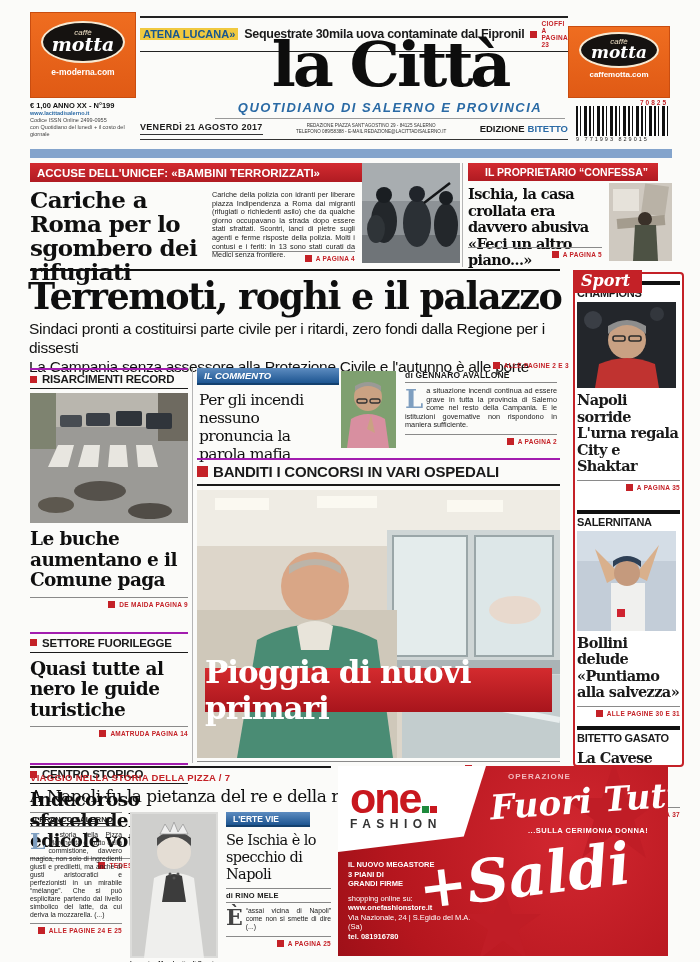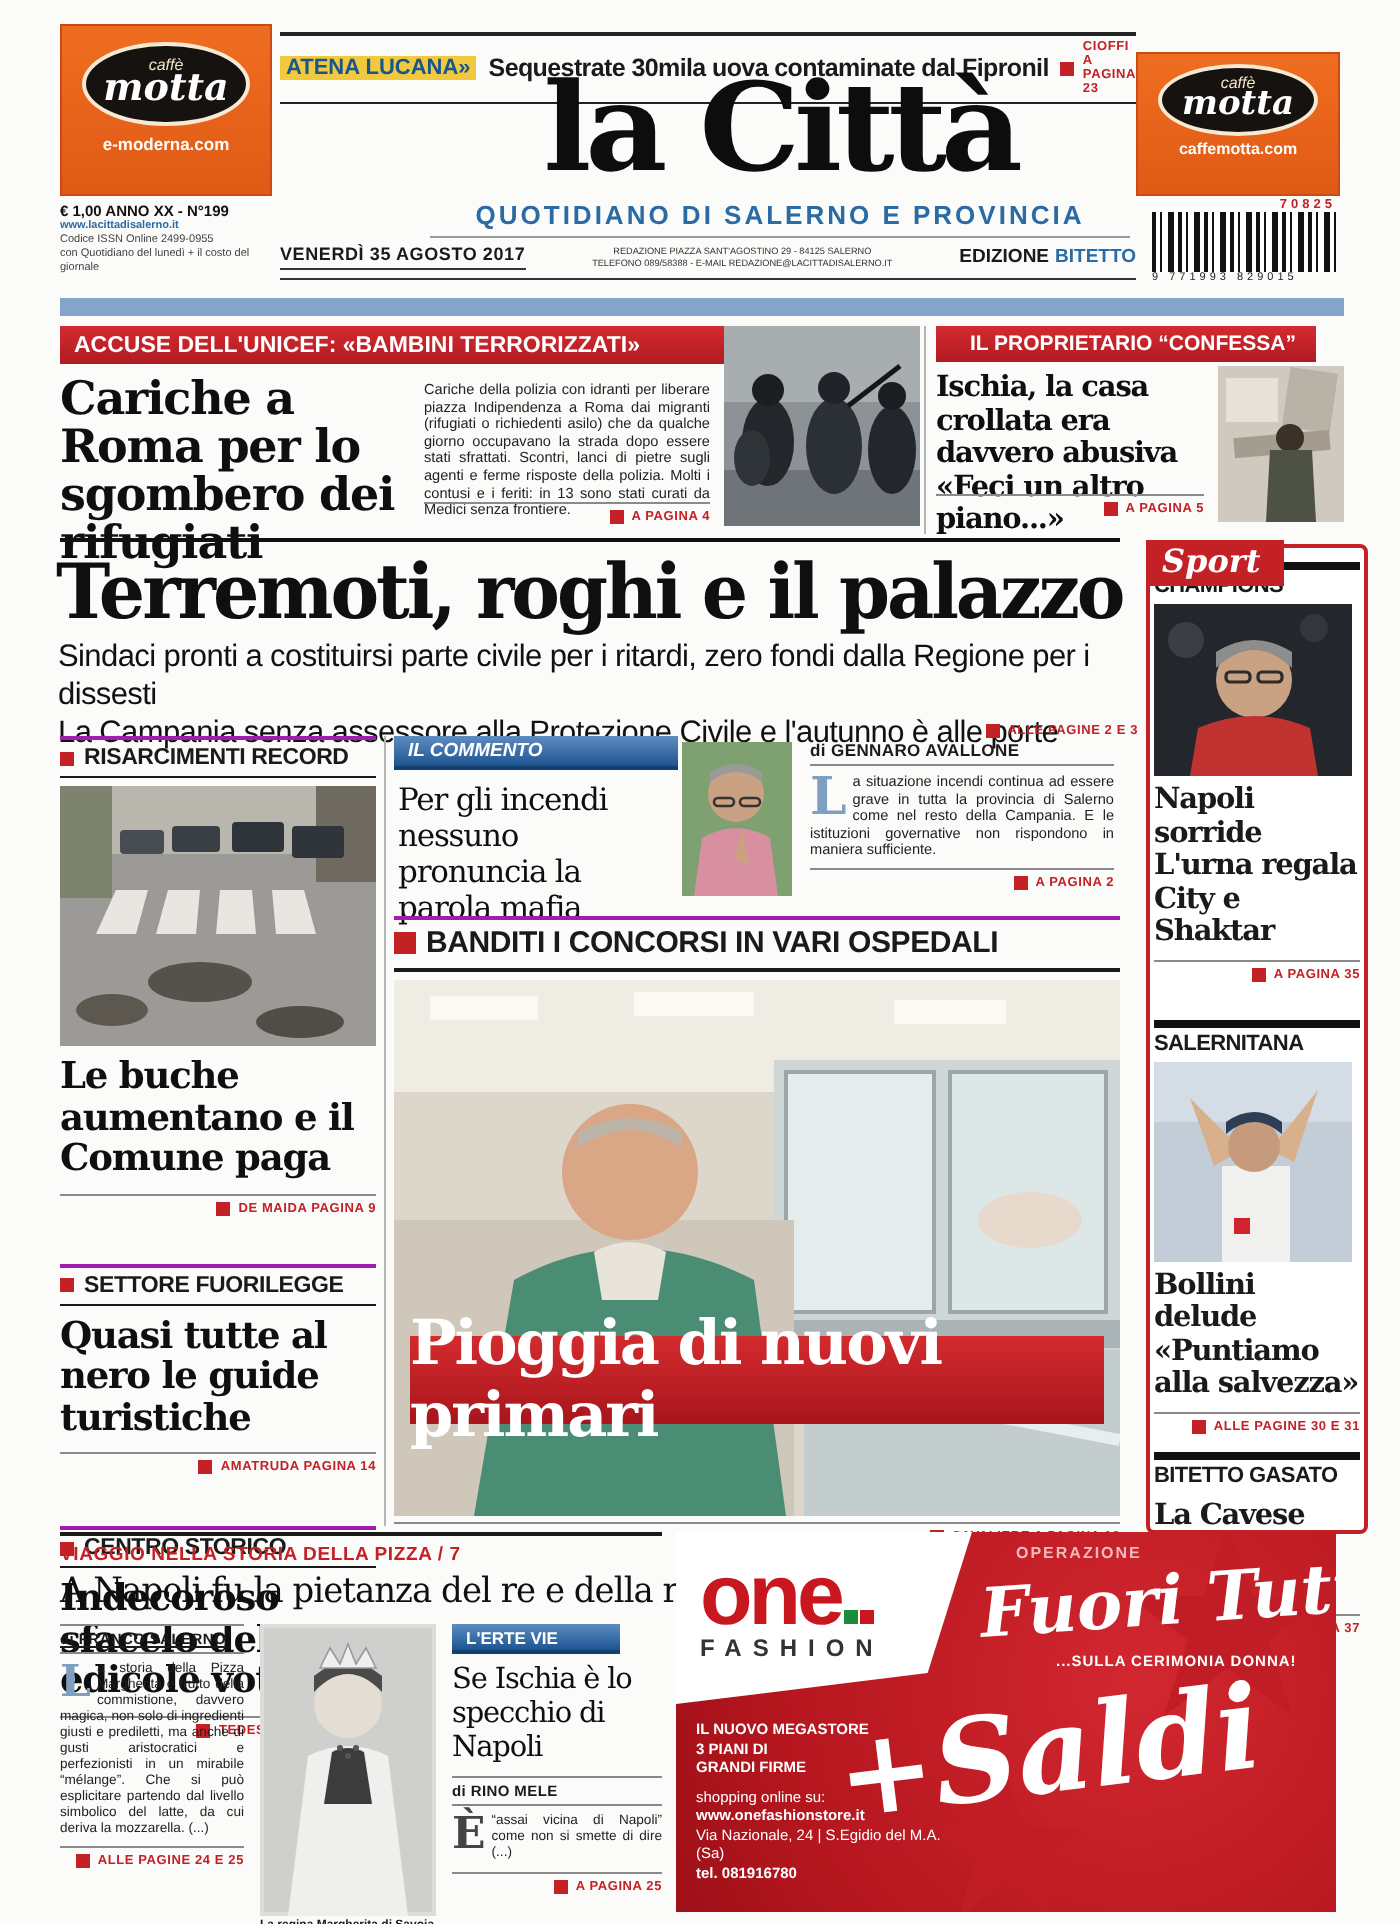--- a/index.html
+++ b/index.html
@@ -19,21 +19,21 @@
   .price-line{font-weight:bold;font-size:7.5px;color:#111;}
 
   .topstrip{border-top:2px solid #222;border-bottom:1px solid #222;display:flex;align-items:center;gap:6px;padding:2px 0 3px;}
   .topstrip .kick{background:#f0c93f;color:#17568f;font-weight:bold;font-size:11px;padding:0 3px;white-space:nowrap;}
   .topstrip .head{font-weight:bold;font-size:12.5px;letter-spacing:-0.3px;white-space:nowrap;}
   .topstrip .ref{margin-left:auto;}
 
   .mast-title{font-family:"DejaVu Serif","Liberation Serif",serif;font-weight:bold;font-size:61px;
               letter-spacing:-3px;text-align:center;line-height:58px;color:#0d0d0d;transform:scaleX(1.04);}
   .mast-sub{color:#2a6aa5;font-weight:bold;font-size:13px;letter-spacing:1.5px;text-align:center;
-            border-bottom:1px solid #999;padding-bottom:3px;}
+            border-bottom:1px solid #999;padding-bottom:3px;font-style:italic;}
   .daterow{display:flex;align-items:center;border-bottom:1px solid #333;padding:3px 0 4px;}
   .daterow .date{font-weight:bold;font-size:9px;letter-spacing:0.3px;border-bottom:1px solid #333;padding-bottom:2px;}
   .daterow .addr{flex:1;text-align:center;font-size:4.6px;line-height:5.6px;color:#333;}
   .daterow .ed{font-weight:bold;font-size:9.5px;}
   .daterow .ed .b2{color:#2a6aa5;margin-left:3px;}
   .blueband{background:#84a4cc;height:9px;}
 
   .barcode{height:30px;background:repeating-linear-gradient(90deg,#111 0 2px,#fff 2px 4px,#111 4px 5px,#fff 5px 8px,#111 8px 11px,#fff 11px 13px);}
   .barcode-num{font-size:5.5px;letter-spacing:2px;color:#222;}
   .barcode-code{color:#c42127;font-weight:bold;font-size:6.5px;text-align:right;letter-spacing:2px;}
@@ -97,21 +97,21 @@
     <span class="ref pageref" style="border-top:none;padding-top:0;">
       <span class="redsq"></span>
       <span>CIOFFI A PAGINA 23</span>
     </span>
   </div>
 
   <div class="abs mast-title" style="left:180px;top:36px;width:420px;">la Città</div>
   <div class="abs mast-sub" style="left:215px;top:100px;width:350px;">QUOTIDIANO DI SALERNO E PROVINCIA</div>
 
   <div class="abs daterow" style="left:140px;top:119px;width:428px;">
-    <span class="date">VENERDÌ 35 AGOSTO 2017</span>
+    <span class="date">VENERDÌ 21 AGOSTO 2017</span>
     <span class="addr">
       <span>REDAZIONE PIAZZA SANT'AGOSTINO 29 - 84125 SALERNO</span><br>
       <span>TELEFONO 089/58388 - E-MAIL REDAZIONE@LACITTADISALERNO.IT</span>
     </span>
     <span class="ed">
       <span>EDIZIONE</span><span class="b2">BITETTO</span>
     </span>
   </div>
 
   <div class="abs motta" style="left:568px;top:26px;width:100px;height:70px;">

